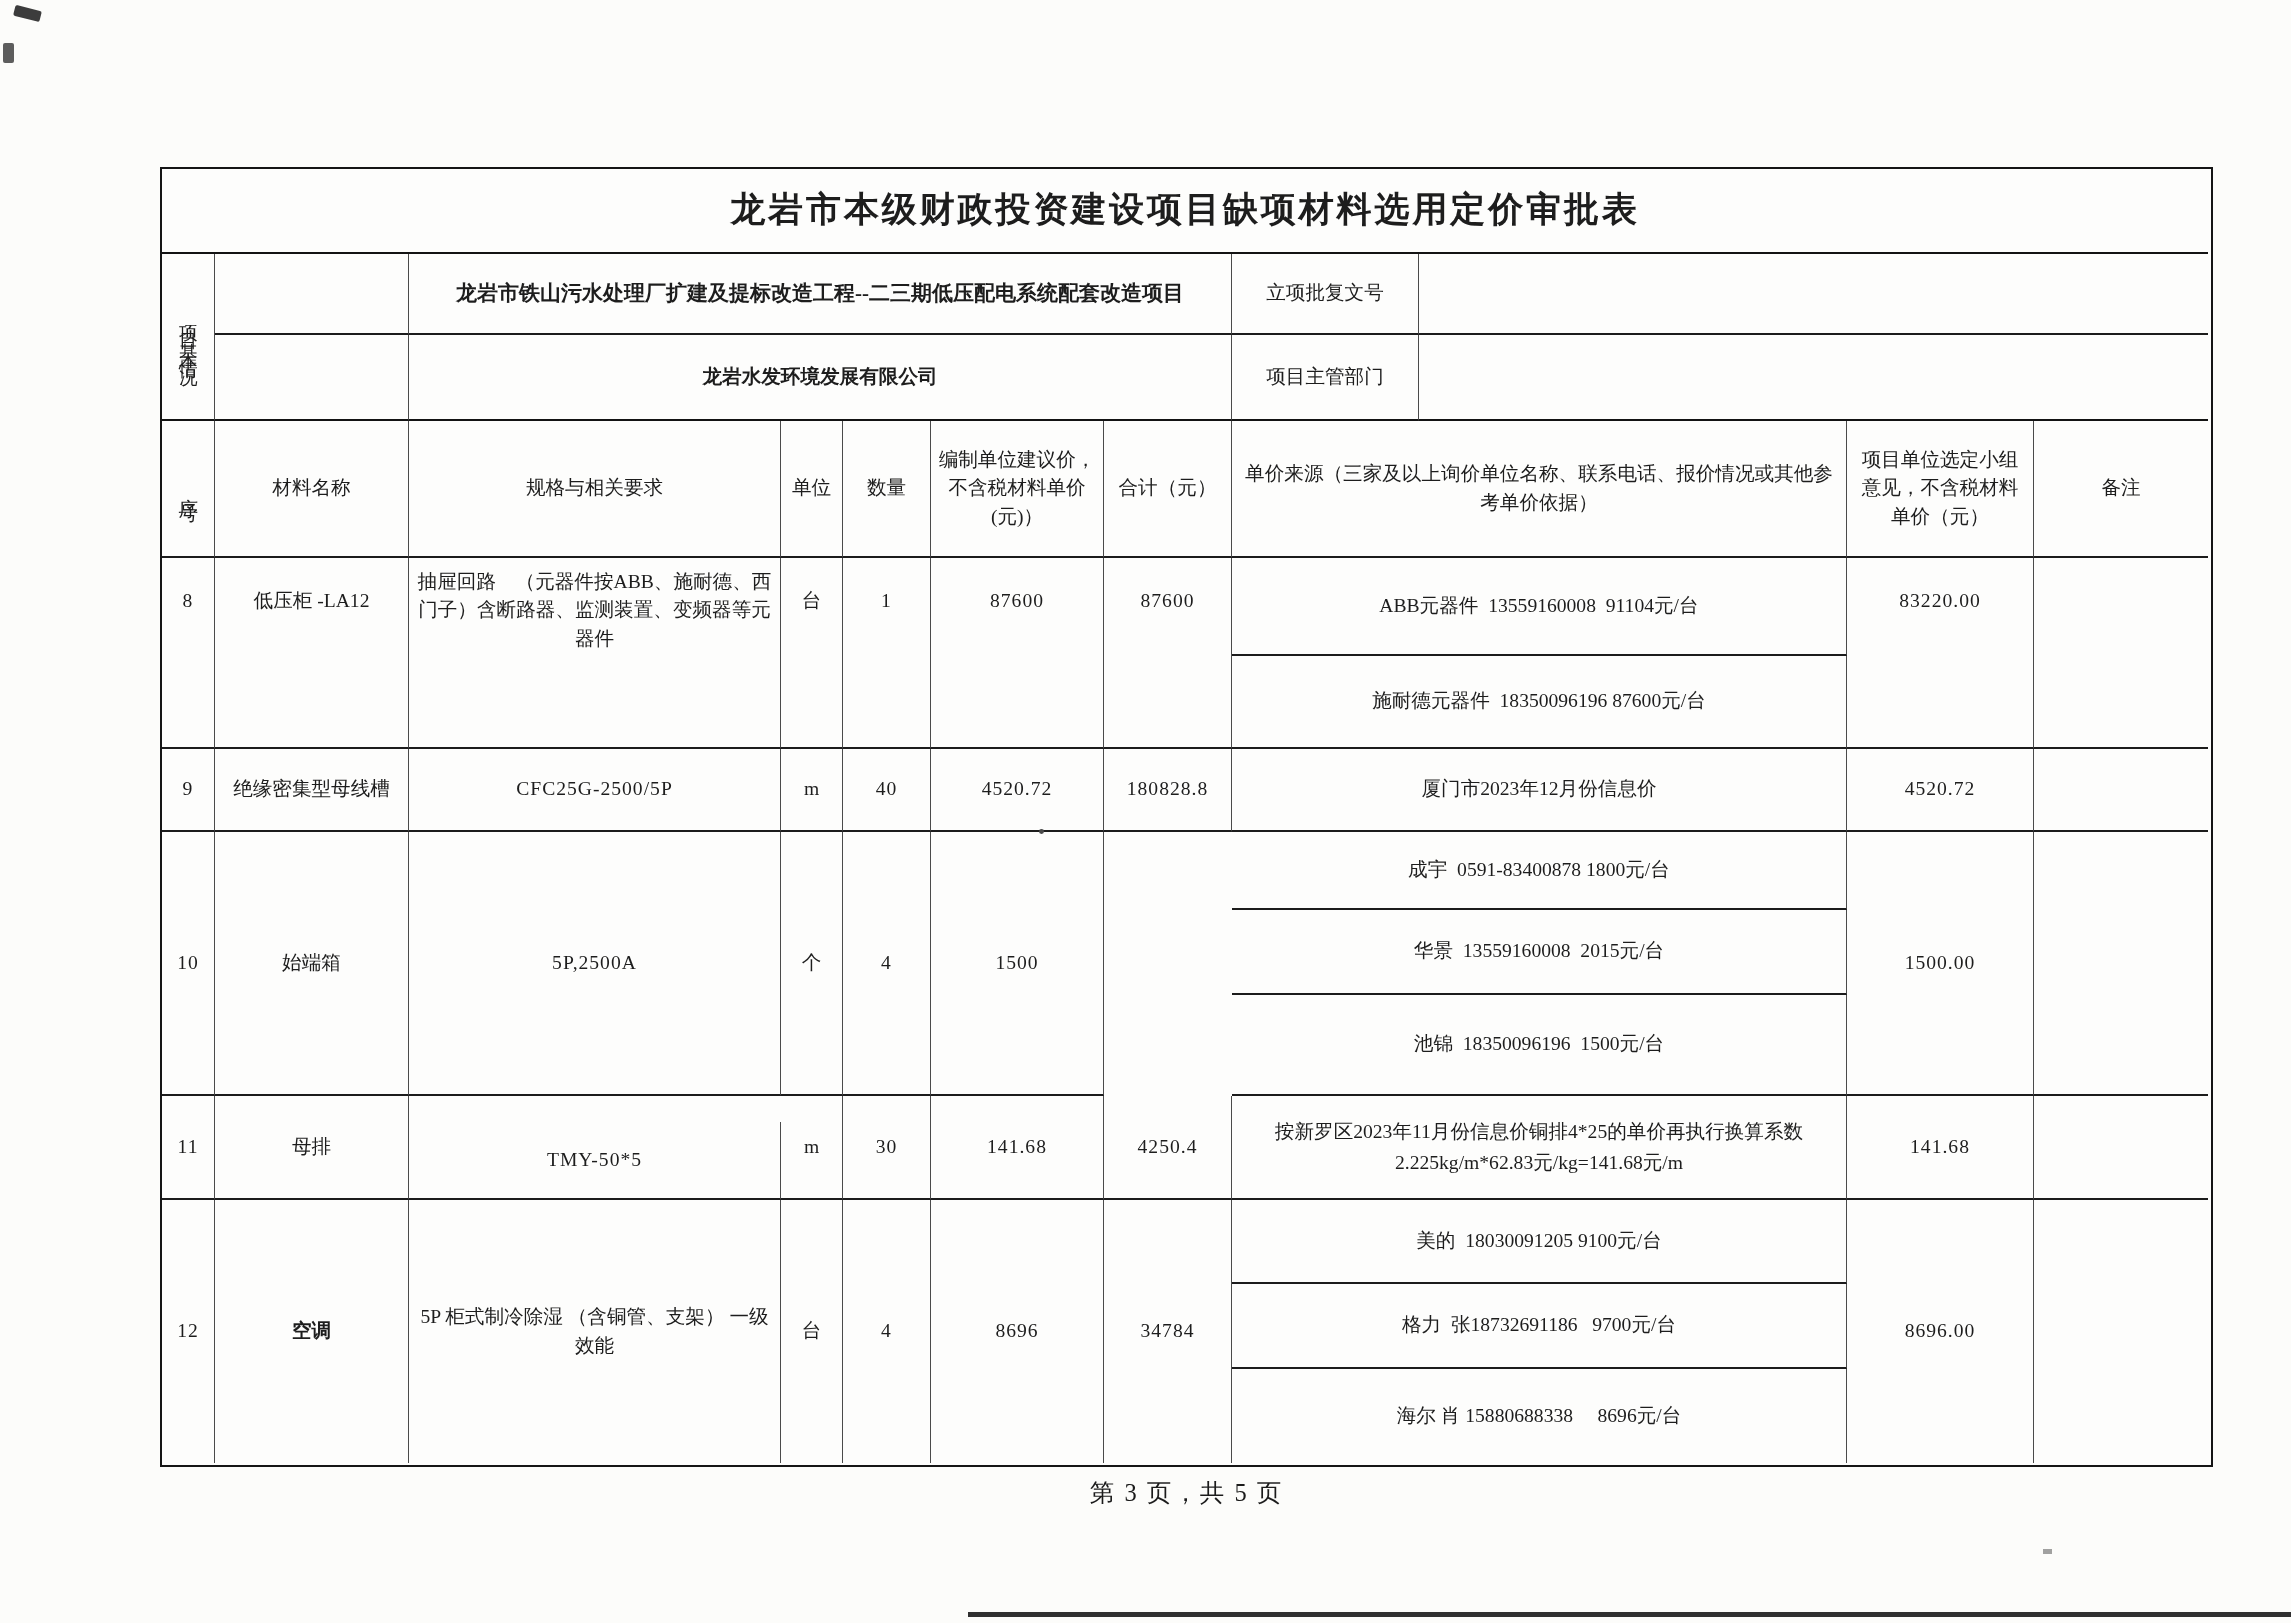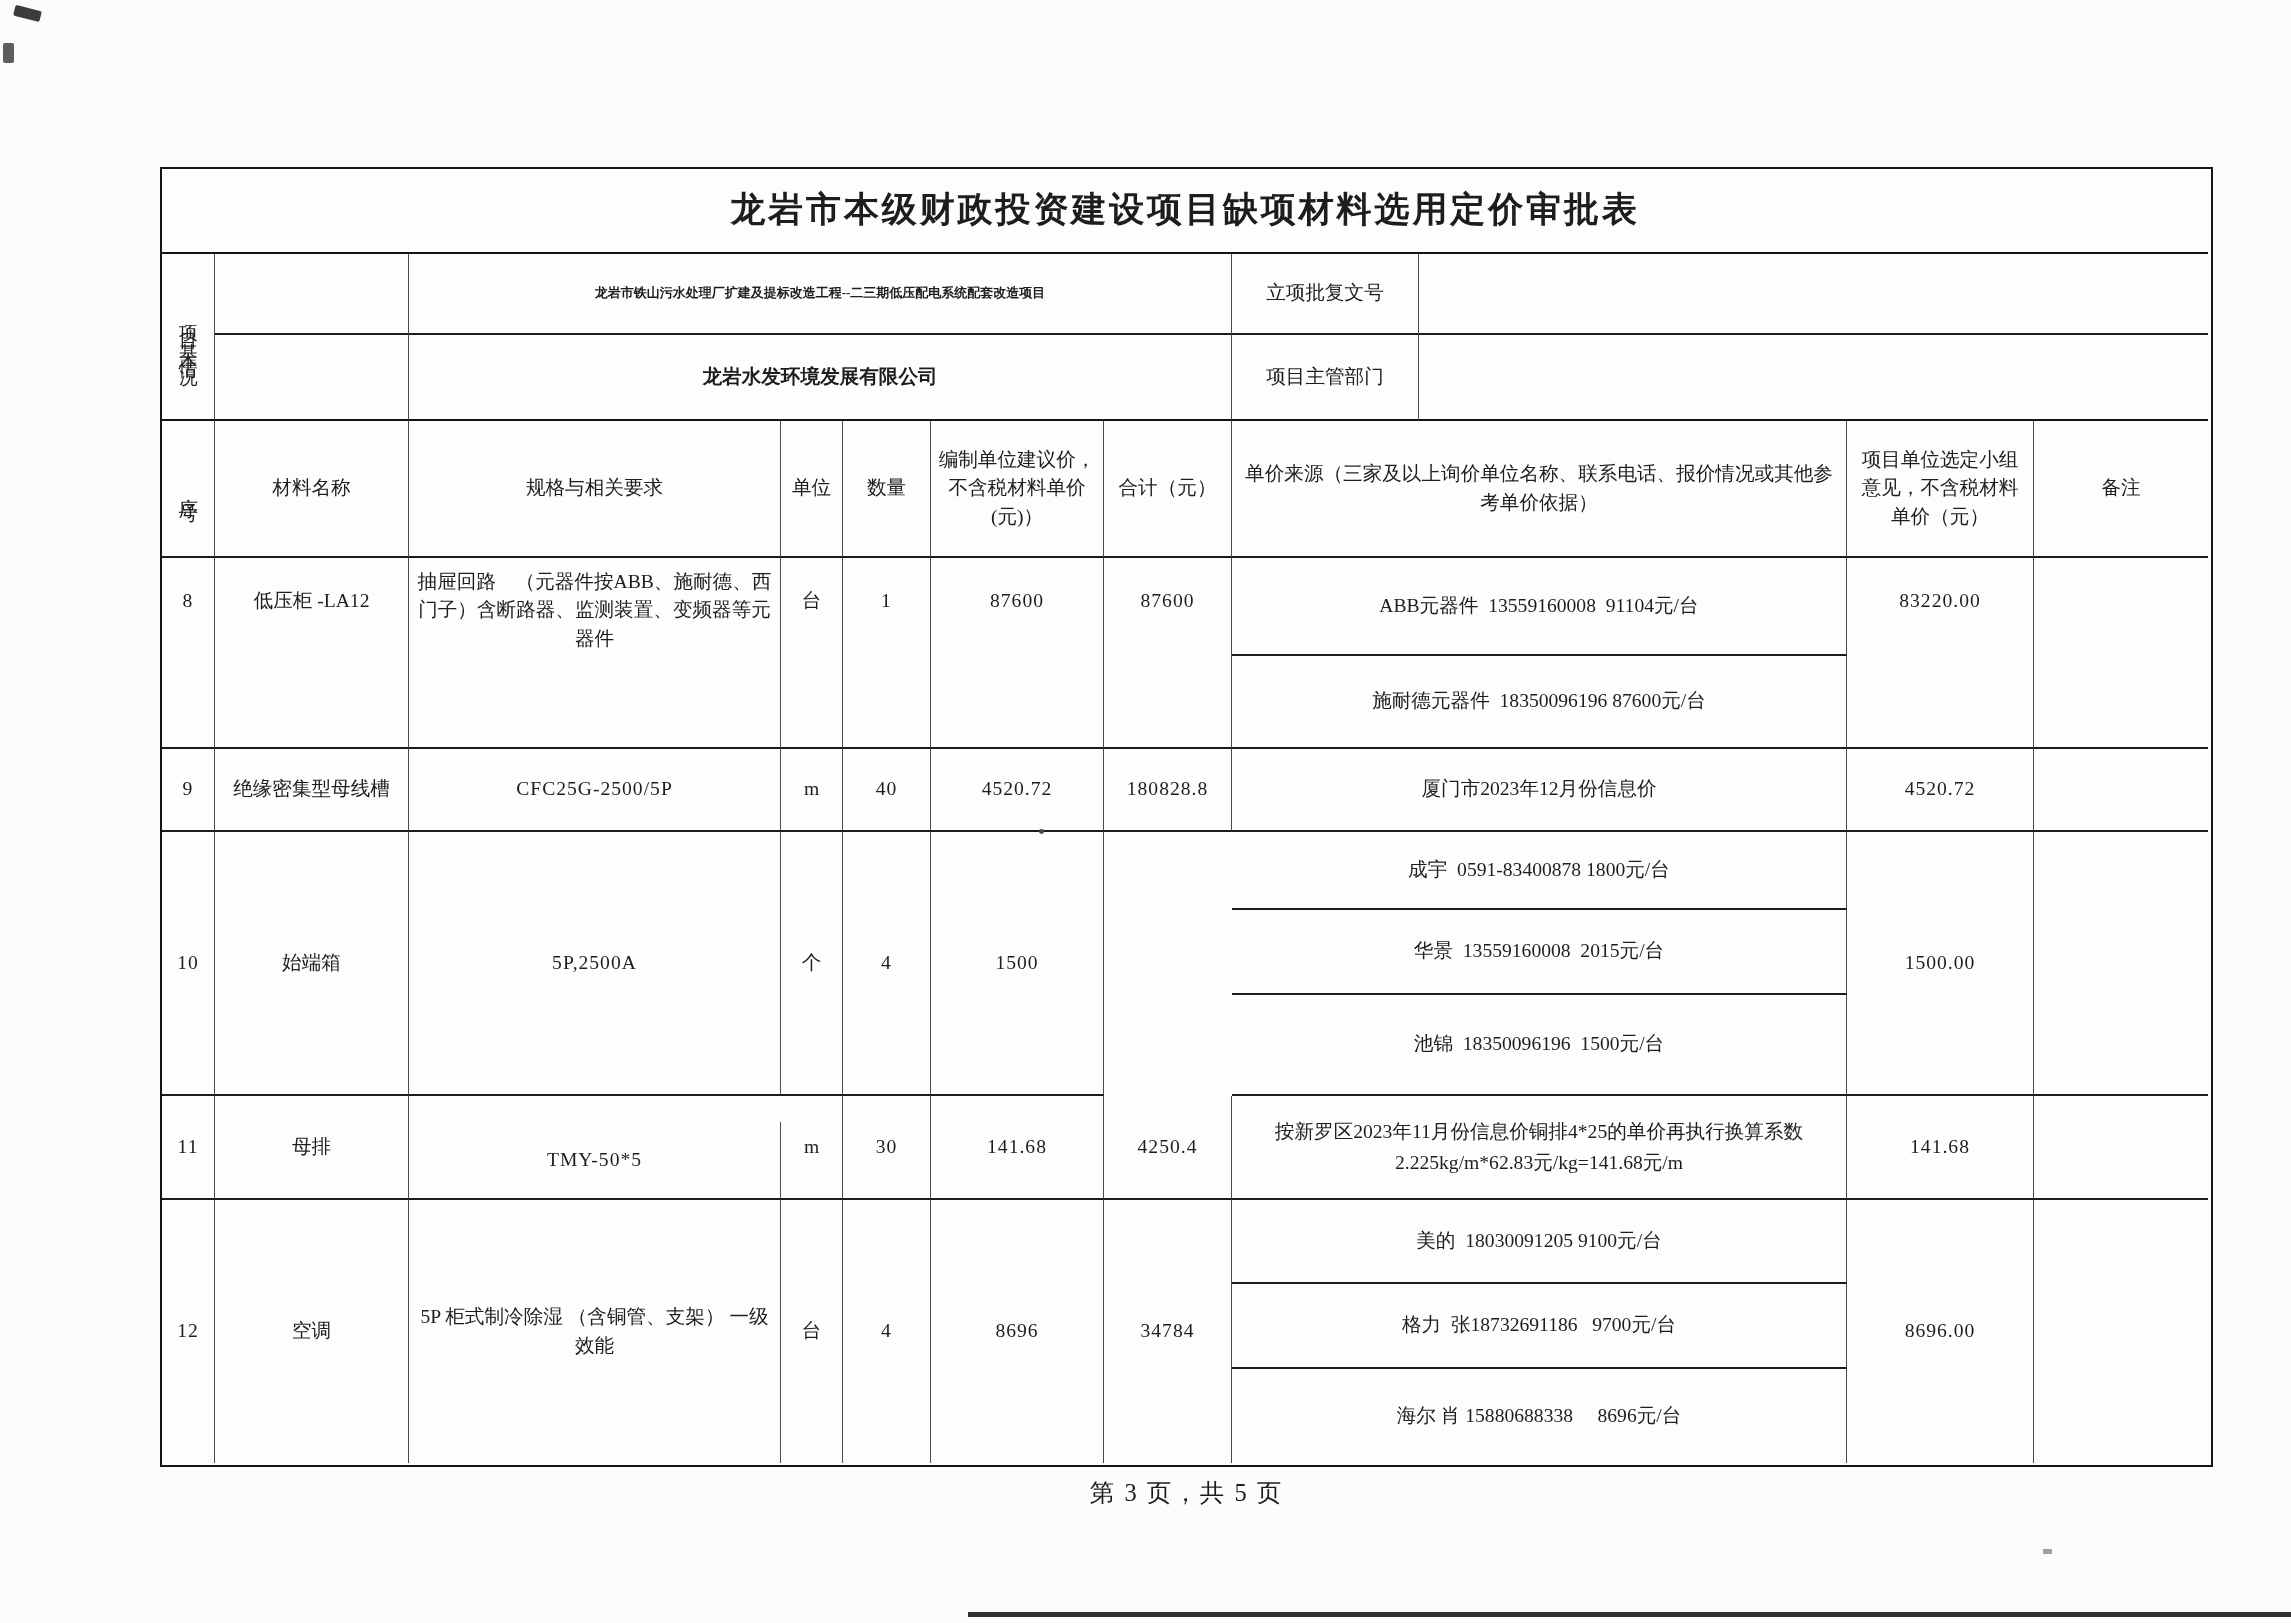--- a/index.html
+++ b/index.html
@@ -73,21 +73,21 @@
 </head>
 <body>
 
 <div class="form-grid">
 
   <div class="c t-title" style="grid-column:1/12;grid-row:1/2;">龙岩市本级财政投资建设项目缺项材料选用定价审批表</div>
 
   <div class="c vtext bb-thick" style="grid-column:1/2;grid-row:2/4;">项目基本情况</div>
 
   <div class="c" style="grid-column:2/3;grid-row:2/3;"></div>
-  <div class="c" style="grid-column:3/8;grid-row:2/3;font-weight:bold;font-size:13px;">龙岩市铁山污水处理厂扩建及提标改造工程--二三期低压配电系统配套改造项目</div>
+  <div class="c" style="grid-column:3/8;grid-row:2/3;font-weight:bold;font-size:21px;">龙岩市铁山污水处理厂扩建及提标改造工程--二三期低压配电系统配套改造项目</div>
   <div class="c" style="grid-column:8/9;grid-row:2/3;">立项批复文号</div>
   <div class="c no-br" style="grid-column:9/12;grid-row:2/3;"></div>
 
   <div class="c bb-thick" style="grid-column:2/3;grid-row:3/4;"></div>
   <div class="c bb-thick" style="grid-column:8/9;grid-row:3/4;">项目主管部门</div>
   <div class="c bb-thick" style="grid-column:3/8;grid-row:3/4;font-weight:bold;font-size:19.6px;">龙岩水发环境发展有限公司</div>
   <div class="c bb-thick no-br" style="grid-column:9/12;grid-row:3/4;"></div>
 
   <div class="c vtext-small hdr" style="grid-column:1/2;grid-row:4/5;">序号</div>
   <div class="c hdr" style="grid-column:2/3;grid-row:4/5;">材料名称</div>
@@ -143,21 +143,21 @@
   <div class="c num" style="grid-column:6/7;grid-row:11/12;">141.68</div>
   <div class="c num" style="grid-column:7/8;grid-row:11/12;">4250.4</div>
   <div class="c col-block" style="grid-column:8/10;grid-row:11/12;line-height:1.6;">
     <div>按新罗区2023年11月份信息价铜排4*25的单价再执行换算系数</div>
     <div>2.225kg/m*62.83元/kg=141.68元/m</div>
   </div>
   <div class="c num" style="grid-column:10/11;grid-row:11/12;">141.68</div>
   <div class="c no-br" style="grid-column:11/12;grid-row:11/12;"></div>
 
   <div class="c num no-bb" style="grid-column:1/2;grid-row:12/15;">12</div>
-  <div class="c no-bb" style="grid-column:2/3;grid-row:12/15;">空调</div>
+  <div class="c no-bb" style="grid-column:2/3;grid-row:12/15;font-weight:bold;">空调</div>
   <div class="c no-bb" style="grid-column:3/4;grid-row:12/15;">5P 柜式制冷除湿 （含铜管、支架） 一级效能</div>
   <div class="c no-bb" style="grid-column:4/5;grid-row:12/15;">台</div>
   <div class="c num no-bb" style="grid-column:5/6;grid-row:12/15;">4</div>
   <div class="c num no-bb" style="grid-column:6/7;grid-row:12/15;">8696</div>
   <div class="c num no-bb" style="grid-column:7/8;grid-row:12/15;">34784</div>
   <div class="c" style="grid-column:8/10;grid-row:12/13;">美的  18030091205 9100元/台</div>
   <div class="c" style="grid-column:8/10;grid-row:13/14;">格力  张18732691186   9700元/台</div>
   <div class="c no-bb" style="grid-column:8/10;grid-row:14/15;">海尔 肖 15880688338     8696元/台</div>
   <div class="c num no-bb" style="grid-column:10/11;grid-row:12/15;">8696.00</div>
   <div class="c no-br no-bb" style="grid-column:11/12;grid-row:12/15;"></div>

